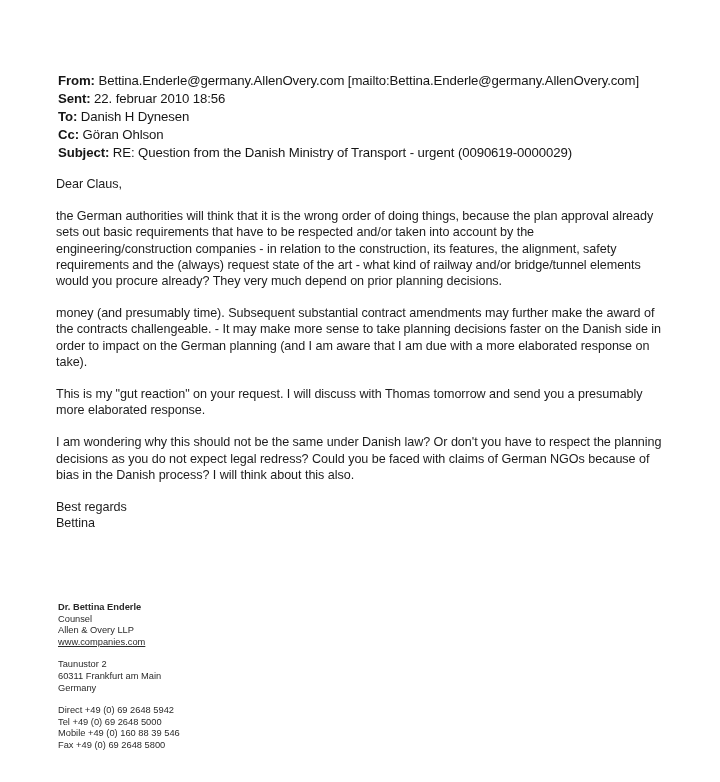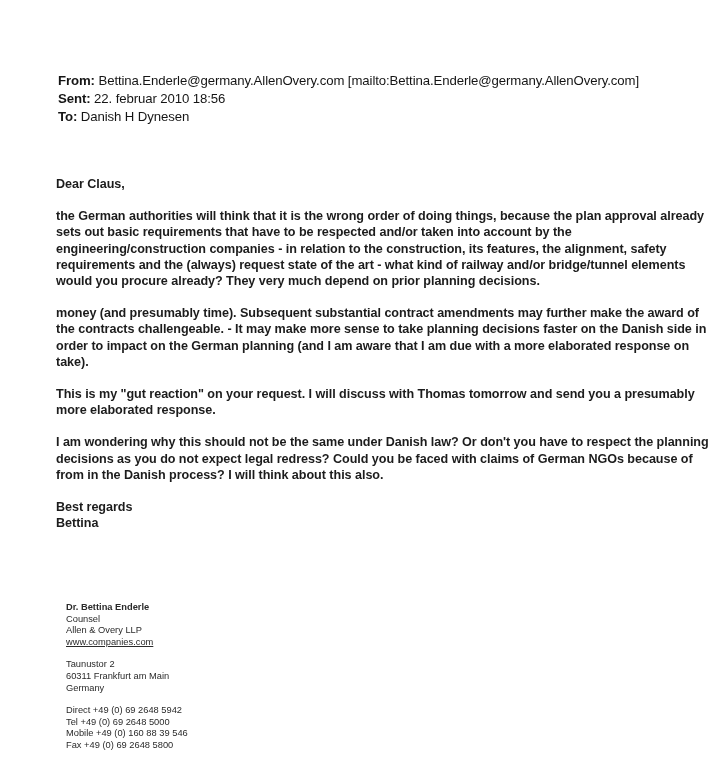--- a/index.html
+++ b/index.html
@@ -36,31 +36,30 @@
     .body {
       position: absolute;
       left: 50px;
       top: 176px;
       width: 665px;
       font-size: 12.6px;
       line-height: 16.2px;
       color: #1c1c1c;
       letter-spacing: -0.05px;
     }
-    .body p { margin: 0; font-weight: bold; }
+    .body p { margin: 0; }
     .body .gap { height: 16px; }
 
     .sig {
       position: absolute;
       left: 52px;
       top: 602px;
       font-size: 9.3px;
       line-height: 11.6px;
       color: #2a2a2a;
-      margin-left: 8px;
     }
     .sig p { margin: 0; }
     .sig .name { font-weight: bold; }
     .sig .link { text-decoration: underline; color: #2a2a2a; }
     .sig .gap { height: 11px; }
   </style>
 </head>
 <body>
 
 <div class="page">
@@ -70,20 +69,28 @@
       <span class="lbl">From:</span>
       <span>Bettina.Enderle@germany.AllenOvery.com [mailto:Bettina.Enderle@germany.AllenOvery.com]</span>
     </div>
     <div class="hl">
       <span class="lbl">Sent:</span>
       <span>22. februar 2010 18:56</span>
     </div>
     <div class="hl">
       <span class="lbl">To:</span>
       <span>Danish H Dynesen</span>
+    </div>
+    <div class="hl">
+      <span class="lbl">Cc:</span>
+      <span>Göran Ohlson</span>
+    </div>
+    <div class="hl">
+      <span class="lbl">Subject:</span>
+      <span>RE: Question from the Danish Ministry of Transport - urgent (0090619-0000029)</span>
     </div>
   </div>
 
   <div class="body">
     <p>Dear Claus,</p>
     <div class="gap"></div>
     <div>
       <p>the German authorities will think that it is the wrong order of doing things, because the plan approval already</p>
       <p>sets out basic requirements that have to be respected and/or taken into account by the</p>
       <p>engineering/construction companies - in relation to the construction, its features, the alignment, safety</p>
@@ -99,21 +106,21 @@
     </div>
     <div class="gap"></div>
     <div>
       <p>This is my "gut reaction" on your request. I will discuss with Thomas tomorrow and send you a presumably</p>
       <p>more elaborated response.</p>
     </div>
     <div class="gap"></div>
     <div>
       <p>I am wondering why this should not be the same under Danish law? Or don't you have to respect the planning</p>
       <p>decisions as you do not expect legal redress? Could you be faced with claims of German NGOs because of</p>
-      <p>from in the Danish process? I will think about this also.</p>
+      <p>bias in the Danish process? I will think about this also.</p>
     </div>
     <div class="gap"></div>
     <p>Best regards</p>
     <p>Bettina</p>
   </div>
 
   <div class="sig">
     <p class="name">Dr. Bettina Enderle</p>
     <p>Counsel</p>
     <p>Allen &amp; Overy LLP</p>

